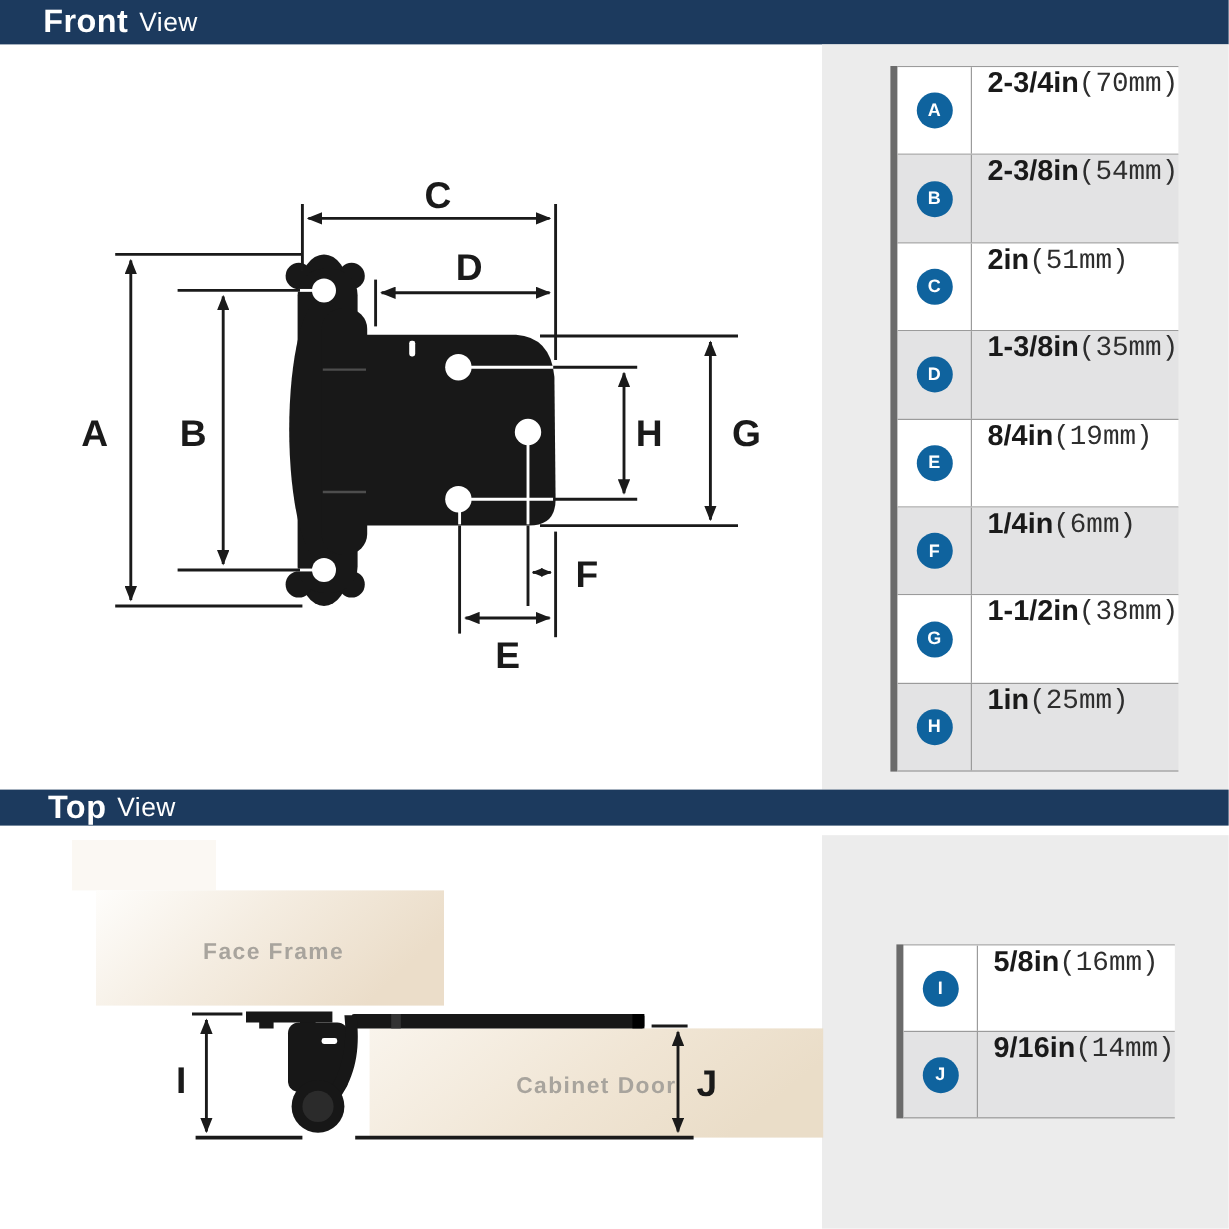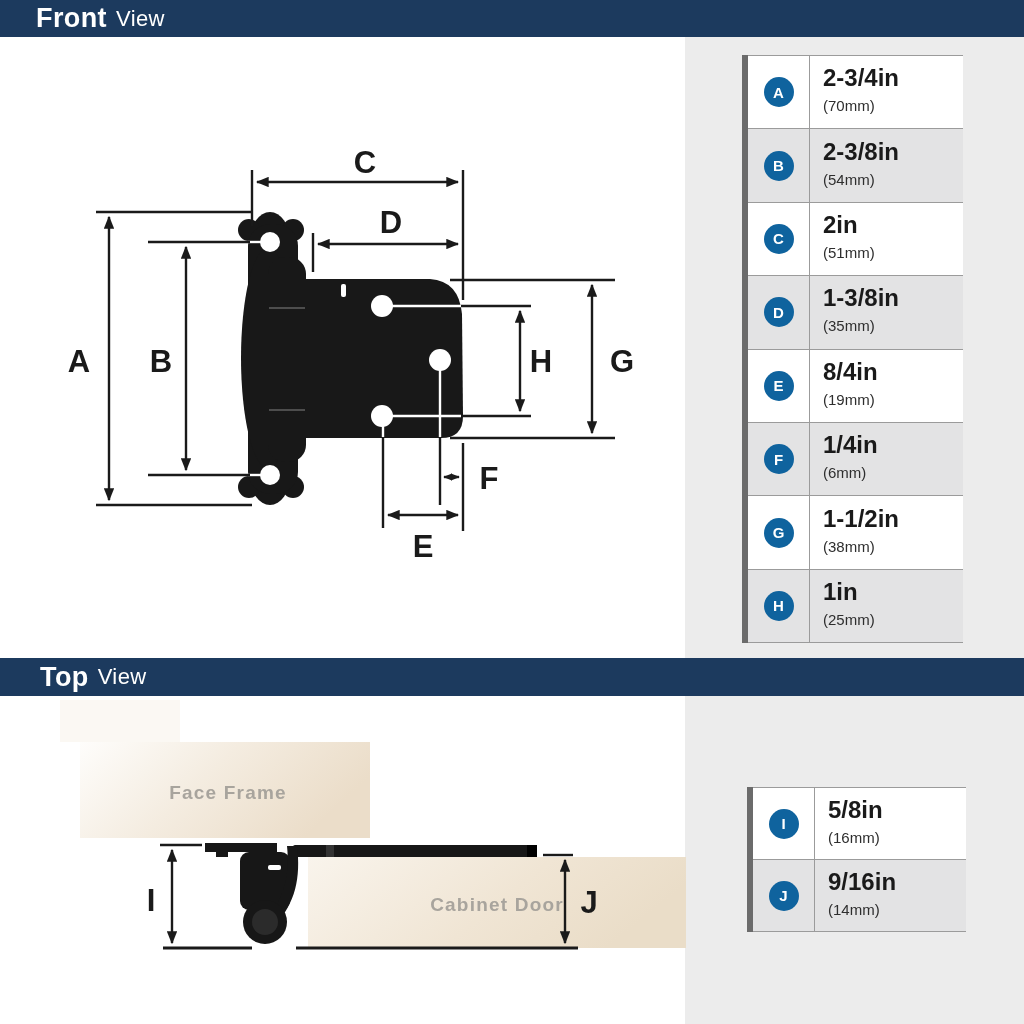--- a/index.html
+++ b/index.html
@@ -6,21 +6,21 @@
   body{
     width:1024px;height:1024px;position:relative;overflow:hidden;
     background:#ffffff;font-family:"Liberation Sans",sans-serif;
   }
   
   .navbar{
     position:absolute;left:0;width:1024px;background:#1c3a5e;color:#fff;
     display:flex;align-items:center;padding-left:40px;box-sizing:border-box;
   }
   #bar-front{top:0;height:37px;padding-left:36px;}
-  #bar-top{top:658px;height:38px;}
+  #bar-top{top:658px;height:30px;}
   .bar-bold{font-weight:800;font-size:27px;letter-spacing:.4px;}
   .bar-reg{font-weight:400;font-size:22px;margin-left:9px;letter-spacing:.4px;}
   
   .panel{position:absolute;background:#ececec;}
   #panel-front{left:685px;top:37px;width:339px;height:621px;}
   #panel-topview{left:685px;top:696px;width:339px;height:328px;}
   
   .dim-table{position:absolute;display:flex;}
   #table-front{left:742px;top:55px;width:221px;}
   #table-topview{left:747px;top:787px;width:219px;}
@@ -34,23 +34,23 @@
   #table-topview .t-row{height:72px;}
   .t-row.alt{background:#e3e3e4;}
   .badge-cell{
     width:61px;flex:none;display:flex;align-items:center;justify-content:center;
     border-right:1px solid #9b9b9b;
   }
   .badge{
     width:30px;height:30px;border-radius:50%;background:#0f639e;color:#fff;
     font-weight:700;font-size:15px;display:flex;align-items:center;justify-content:center;
   }
-  .val-cell{padding-left:13px;display:flex;flex-direction:column;justify-content:center;}
+  .val-cell{padding-left:13px;display:flex;flex-direction:row;justify-content:center;}
   .t-in{font-size:24px;font-weight:700;color:#1a1a1a;line-height:28px;white-space:nowrap;}
-  .t-mm{font-size:15px;font-weight:400;color:#2e2e2e;line-height:28px;white-space:nowrap;}
+  .t-mm{font-size:23px;font-weight:400;color:#2e2e2e;line-height:28px;white-space:nowrap;font-family:Liberation Mono, monospace;}
   
   svg{position:absolute;display:block;}
   #svg-front{left:0;top:37px;}
   #svg-topview{left:0;top:697px;}
   .dimtxt{font-family:"Liberation Sans",sans-serif;font-weight:700;font-size:31px;fill:#1a1a1a;}
   .boxtxt{font-family:"Liberation Sans",sans-serif;font-weight:600;font-size:19px;fill:#a8a49d;letter-spacing:1.2px;}
 </style>
 </head>
 <body>
 

